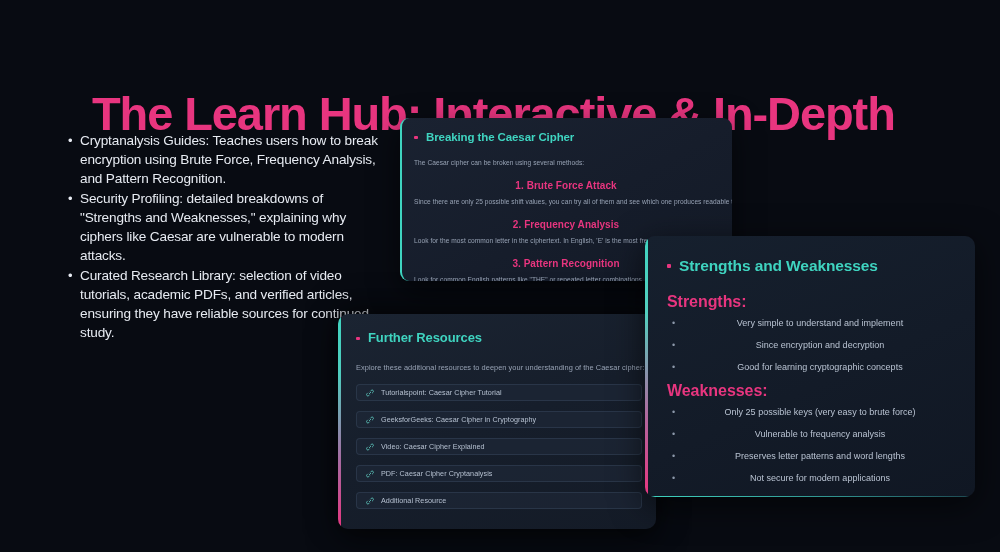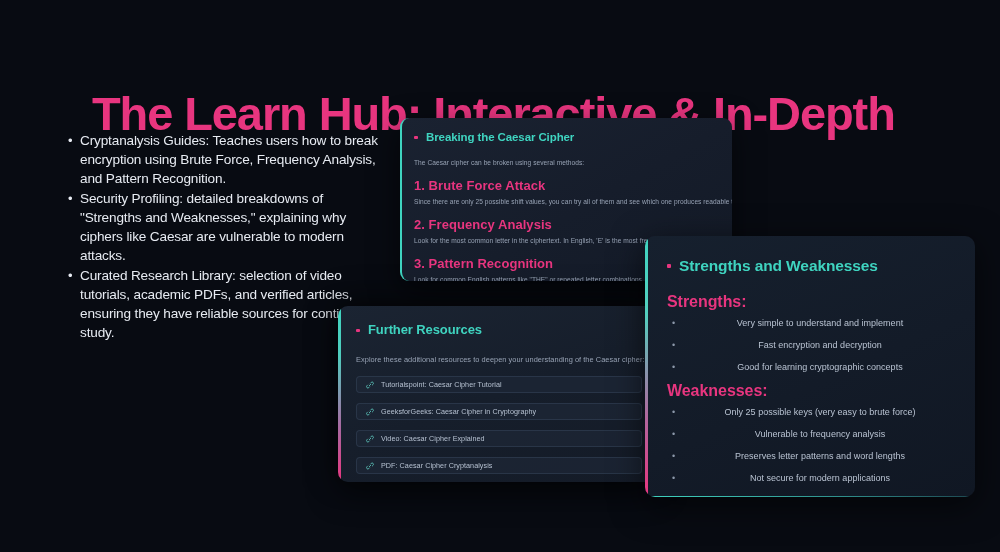--- a/index.html
+++ b/index.html
@@ -82,23 +82,23 @@
     border-left: 2px solid #3fd4c0;
     border-radius: 9px 9px 9px 9px;
     box-shadow: 0 10px 30px rgba(0,0,0,0.55);
     z-index: 1;
   }
   #card-breaking .card-inner { padding: 12px 14px 10px 12px; }
 
   
   #card-resources {
     left: 338px;
-    top: 306px;
+    top: 314px;
     width: 318px;
-    height: 176px;
+    height: 215px;
     background: linear-gradient(160deg, #1b2432 0%, #161e2b 50%, #141b27 100%);
     border-radius: 10px;
     box-shadow: 0 -6px 30px rgba(0,0,0,0.5), 0 10px 30px rgba(0,0,0,0.55);
     z-index: 2;
   }
   #card-resources::before {
     content: "";
     position: absolute;
     left: 0; top: 0; bottom: 0;
     width: 2.5px;
@@ -162,26 +162,27 @@
   
   .tiny-body {
     font-size: 6.6px;
     line-height: 10px;
     color: #97a2b4;
     margin: 0;
     letter-spacing: 0.05px;
     white-space: nowrap;
   }
   .method-title {
-    font-size: 13px;
+    font-size: 10px;
     line-height: 10px;
     font-weight: bold;
     color: #e8357f;
     margin: 0;
     letter-spacing: 0.05px;
+    text-align: center;
   }
   #intro-line { margin-top: 14px; }
   .method-title { margin-top: 13px; }
   .method-desc { margin-top: 6px; }
 
   
   #resources-intro {
     font-size: 7.4px;
     line-height: 11px;
     color: #98a3b5;
@@ -332,21 +333,21 @@
   </div>
 </section>
 
 <section class="card" id="card-strengths">
   <div class="card-inner">
     <h2 class="card-heading" id="heading-strengths">Strengths and Weaknesses</h2>
 
     <p class="sw-subhead" id="strengths-subhead">Strengths:</p>
     <ul class="sw-list">
       <li>Very simple to understand and implement</li>
-      <li>Fast encryption and decryption</li>
+      <li>Since encryption and decryption</li>
       <li>Good for learning cryptographic concepts</li>
     </ul>
 
     <p class="sw-subhead" id="weaknesses-subhead">Weaknesses:</p>
     <ul class="sw-list">
       <li>Only 25 possible keys (very easy to brute force)</li>
       <li>Vulnerable to frequency analysis</li>
       <li>Preserves letter patterns and word lengths</li>
       <li>Not secure for modern applications</li>
     </ul>

